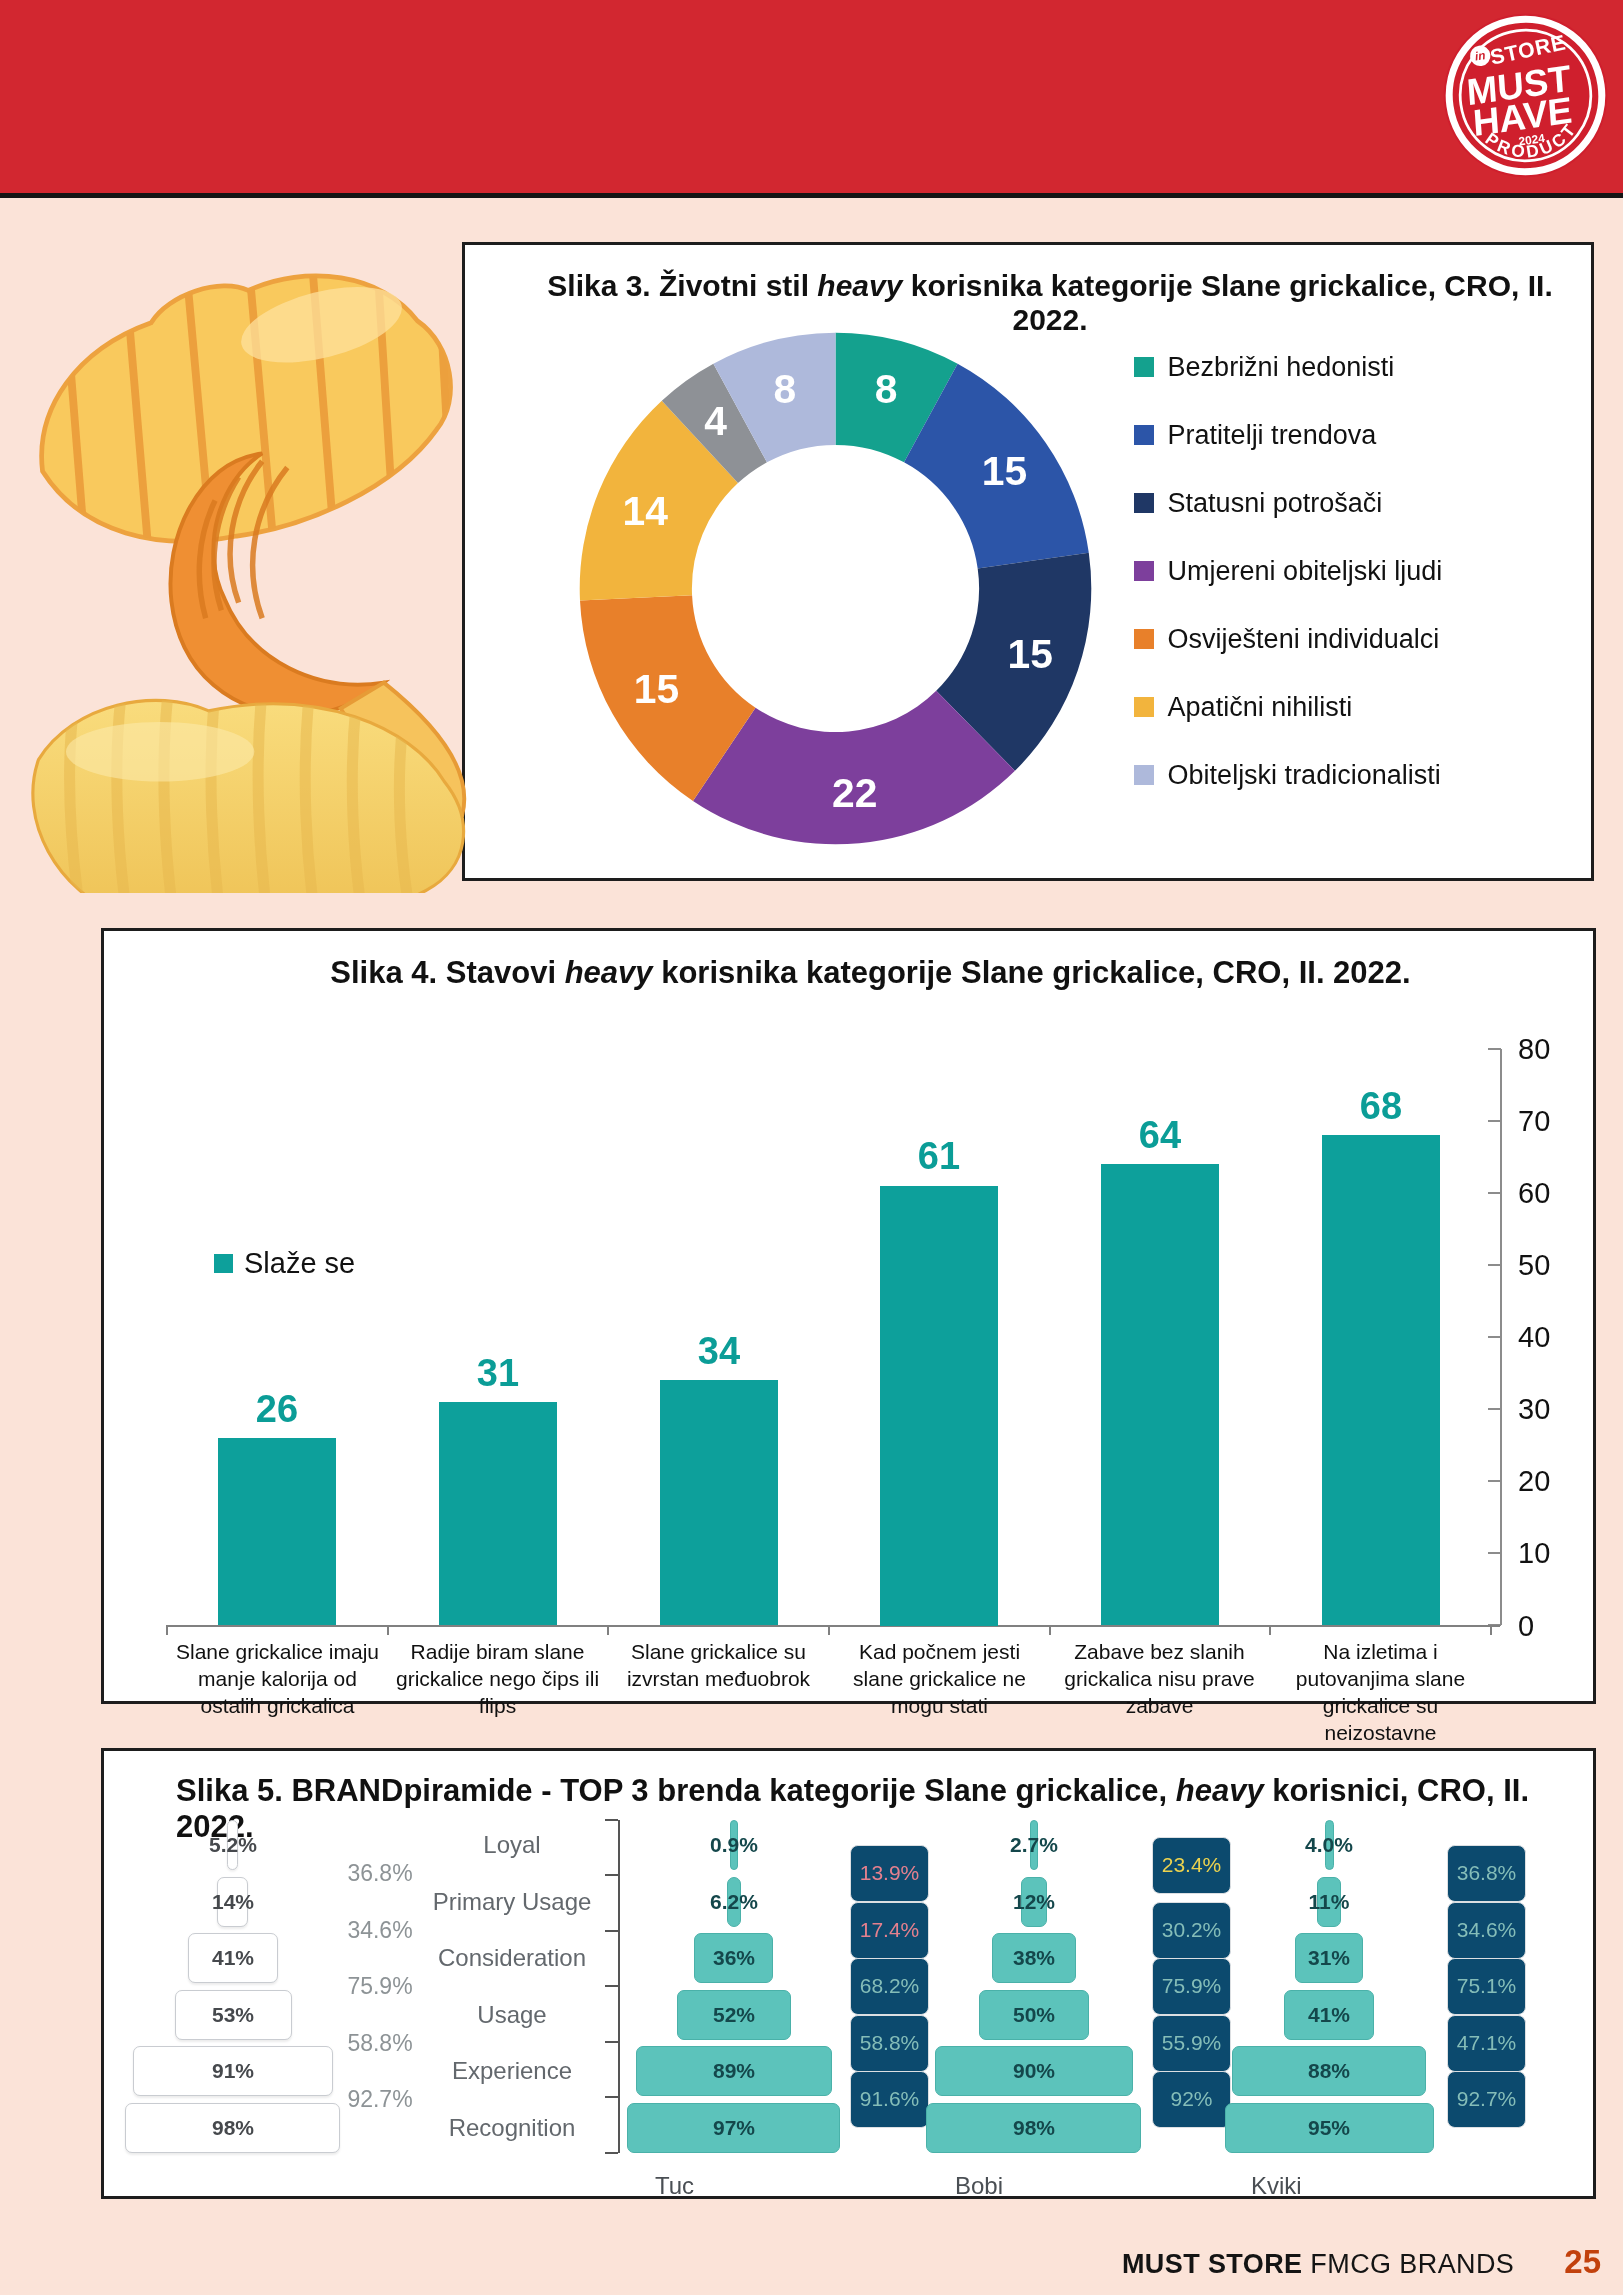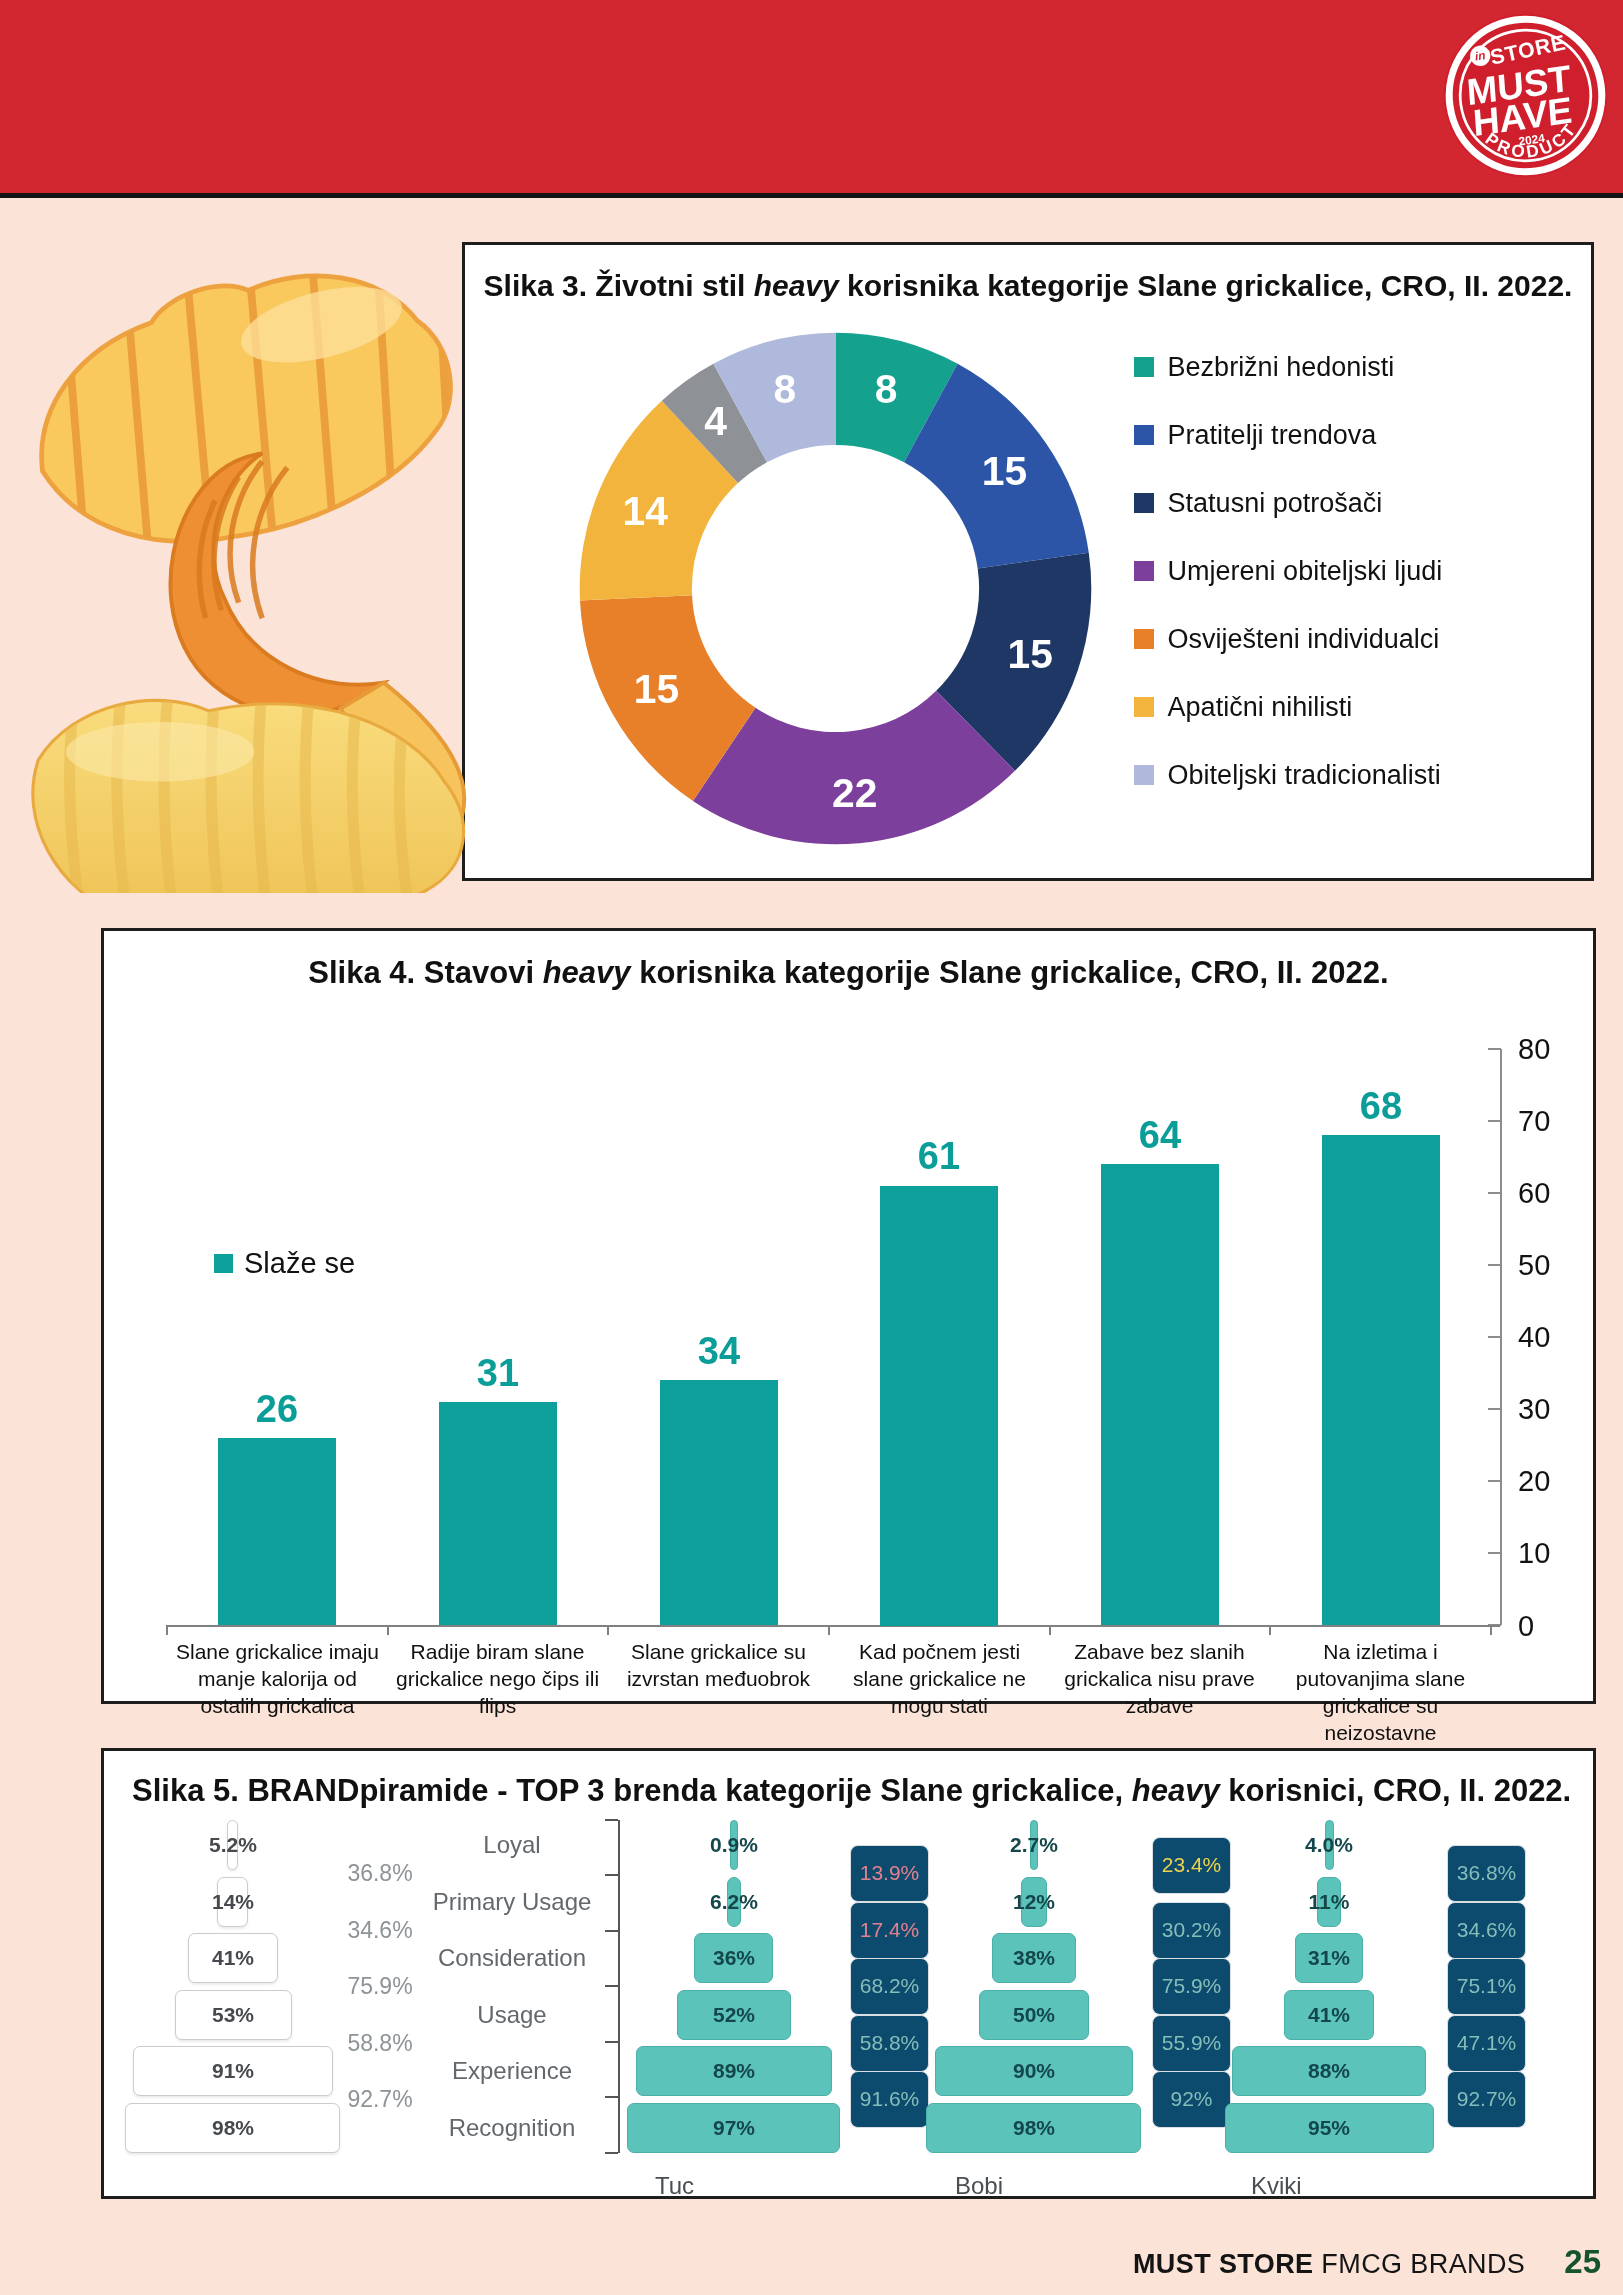--- a/index.html
+++ b/index.html
@@ -4,21 +4,21 @@
 <style>
   html,body{margin:0;padding:0;background:#e9e9e9;}
   .page{position:relative;width:1623px;height:2295px;background:#fbe3d8;
         font-family:"Liberation Sans",sans-serif;overflow:hidden;}
   
   .topbar{position:absolute;left:0;top:0;width:100%;height:198px;background:#d22730;
           border-bottom:5.5px solid #141414;box-sizing:border-box;}
   .badge{position:absolute;left:1439px;top:9.4px;}
   .chips{position:absolute;left:3.1px;top:218px;z-index:4;}
   
-  .panel{position:absolute;background:#ffffff;border:3.9px solid #1d1d1d;box-sizing:border-box;z-index:2;}
+  .panel{position:absolute;background:#ffffff;border:3.9px solid #1d1d1d;box-sizing:border-box;z-index:2;padding-left:44px;}
   .p3{left:462px;top:242px;width:1132px;height:639px;}
   .p4{left:101px;top:928px;width:1495px;height:776px;}
   .p5{left:101px;top:1748px;width:1495px;height:451px;}
   .ptitle{margin:0;font-weight:700;color:#111;}
   .p3 .ptitle{font-size:30px;text-align:center;padding-top:23.6px;}
   .p4 .ptitle{font-size:31px;text-align:center;padding-top:23.6px;}
   .p5 .ptitle{font-size:31px;text-align:left;padding:22px 0 0 28px;}
   .ptitle em{font-style:italic;}
   
   #donut{position:absolute;left:110px;top:83px;}
@@ -51,21 +51,21 @@
   .convbox{position:absolute;box-sizing:border-box;background:#0c4a6e;border:1.6px solid #dcdfe2;
            border-radius:7.9px;text-align:center;font-size:21px;}
   .convtxt{position:absolute;text-align:center;font-size:23px;color:#8d9396;}
   .stagelab{position:absolute;text-align:center;font-size:24px;color:#63686d;}
   .pyraxis{position:absolute;background:#555;}
   .brandname{position:absolute;font-size:24px;color:#4a4f54;}
   
   .footer{position:absolute;top:2243px;right:22px;display:flex;align-items:baseline;}
   .footer .fb{font-size:27px;font-weight:800;color:#141414;letter-spacing:0.4px;}
   .footer .fr{font-size:27px;font-weight:400;color:#141414;letter-spacing:0.4px;white-space:pre;}
-  .footer .pageno{font-size:33px;font-weight:800;color:#14532d;margin-left:39px;}
+  .footer .pageno{font-size:33px;font-weight:800;color:#c2410c;margin-left:50px;}
 </style>
 </head>
 <body>
 
 <div class="page">
 
   <div class="topbar">
     <svg class="badge" width="173" height="173" viewBox="0 0 220 220">
       <g transform="rotate(-8 110 110)">
         <circle cx="110" cy="110" r="104" fill="#cf1f2d"></circle>

